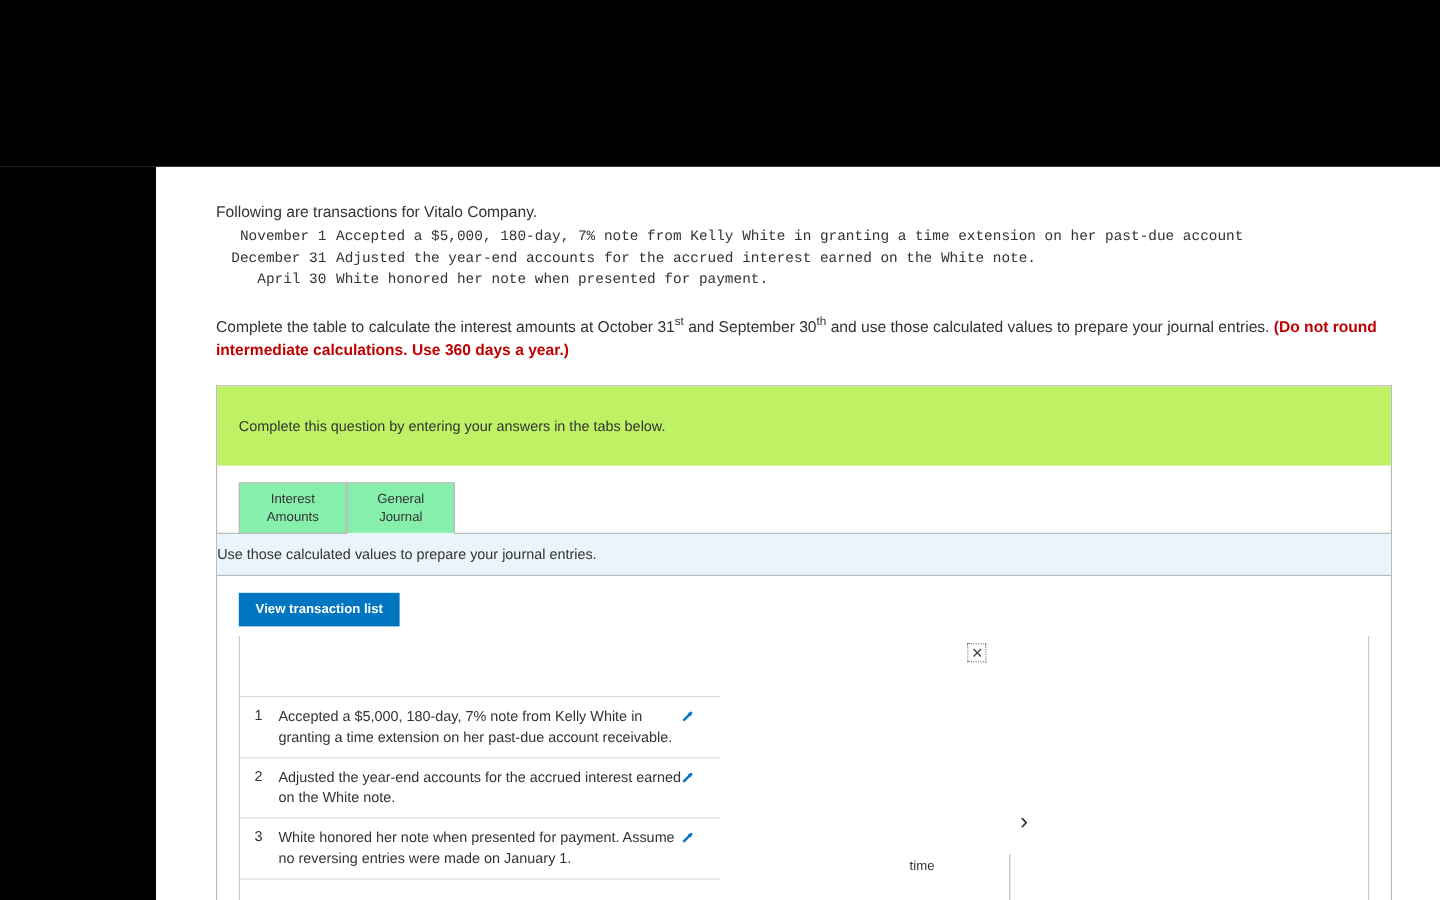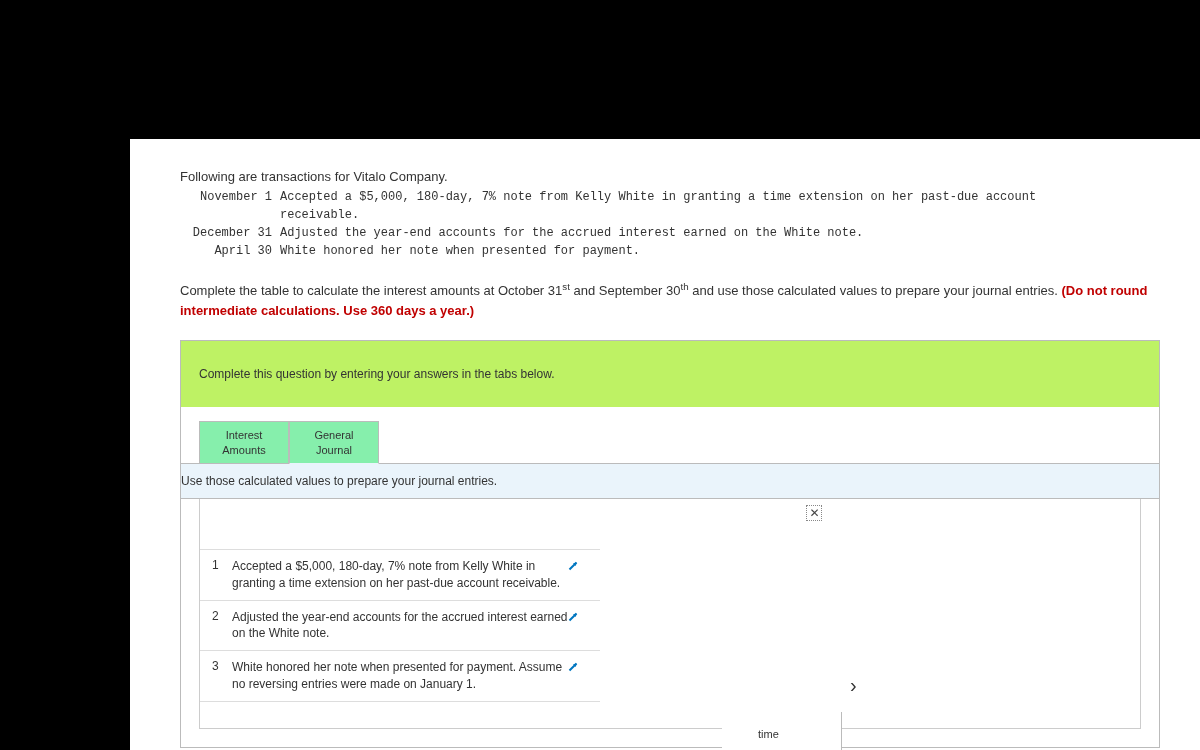--- a/index.html
+++ b/index.html
@@ -159,21 +159,21 @@
     position: absolute;
     border: 1px solid #bbb;
     background: #fff;
     font-size: 11px;
     padding: 4px 6px;
   }
   .frag.time {
     left: 592px; top: 573px; width: 120px; border:none; border-bottom:1px solid #bbb; border-right:1px solid #bbb; height:60px;
     padding:0;
   }
-  .frag.time .lbl{ position:absolute; left:0; top:16px;padding-left:36px;}
+  .frag.time .lbl{ position:absolute; left:0; top:4px;padding-left:36px;}
   .chev {
     position: absolute;
     left: 720px; top: 535px;
     font-size: 20px; color:#333; cursor:pointer;
   }
 </style>
 </head>
 <body>
 
 <div class="topbar">
@@ -192,21 +192,20 @@
 
     <div class="txn-table">
       <div class="txn-row">
         <div class="txn-date">November 1</div>
         <div class="txn-desc">
           <span>Accepted a $5,000, 180-day, 7% note from Kelly White in granting a time extension on her past-due account</span>
         </div>
       </div>
       <div class="txn-row">
         <div class="txn-date"></div>
-        <div class="txn-desc">receivable.</div>
       </div>
       <div class="txn-row">
         <div class="txn-date">December 31</div>
         <div class="txn-desc">Adjusted the year-end accounts for the accrued interest earned on the White note.</div>
       </div>
       <div class="txn-row">
         <div class="txn-date">April 30</div>
         <div class="txn-desc">White honored her note when presented for payment.</div>
       </div>
     </div>
@@ -222,20 +221,21 @@
         <div class="tab">
           <span style="display:inline-block;width:60px;">Interest Amounts</span>
         </div>
         <div class="tab active">
           <span style="display:inline-block;width:60px;">General Journal</span>
         </div>
       </div>
 
       <div class="subinstr">Use those calculated values to prepare your journal entries.</div>
 
+      <div class="viewlist">View transaction list</div>
 
       <div class="list-area">
         <div class="close-x">✕</div>
 
         <div class="txn-item">
           <div class="txn-num">1</div>
           <div class="txn-text">Accepted a $5,000, 180-day, 7% note from Kelly White in granting a time extension on her past-due account receivable.</div>
           <div class="txn-edit"><span class="pencil"></span></div>
         </div>
         <div class="txn-item">

